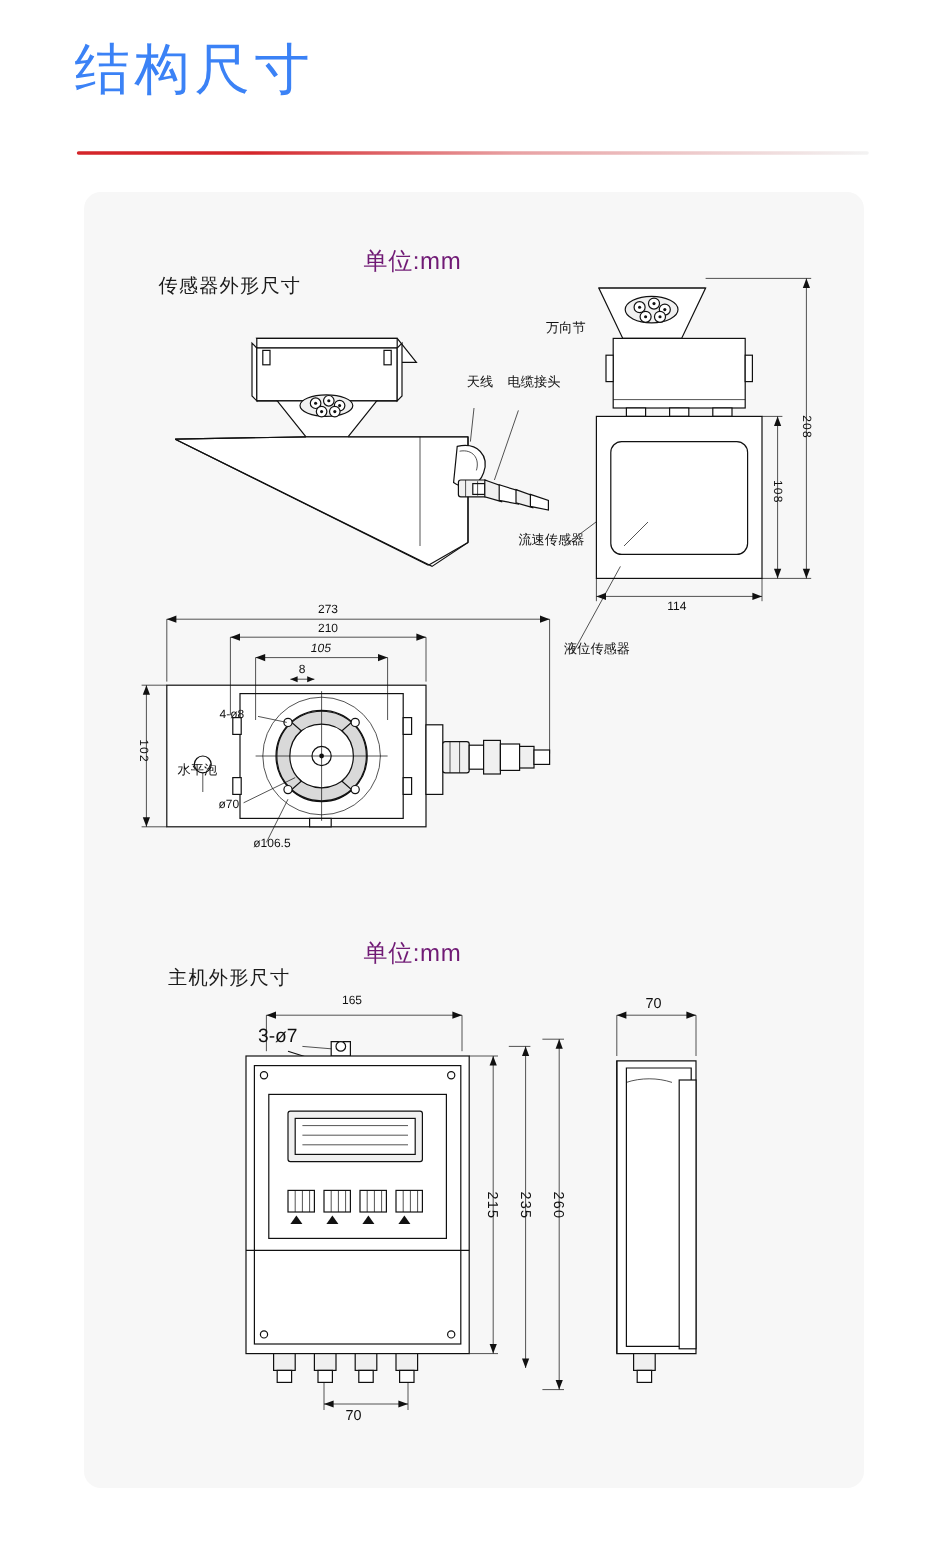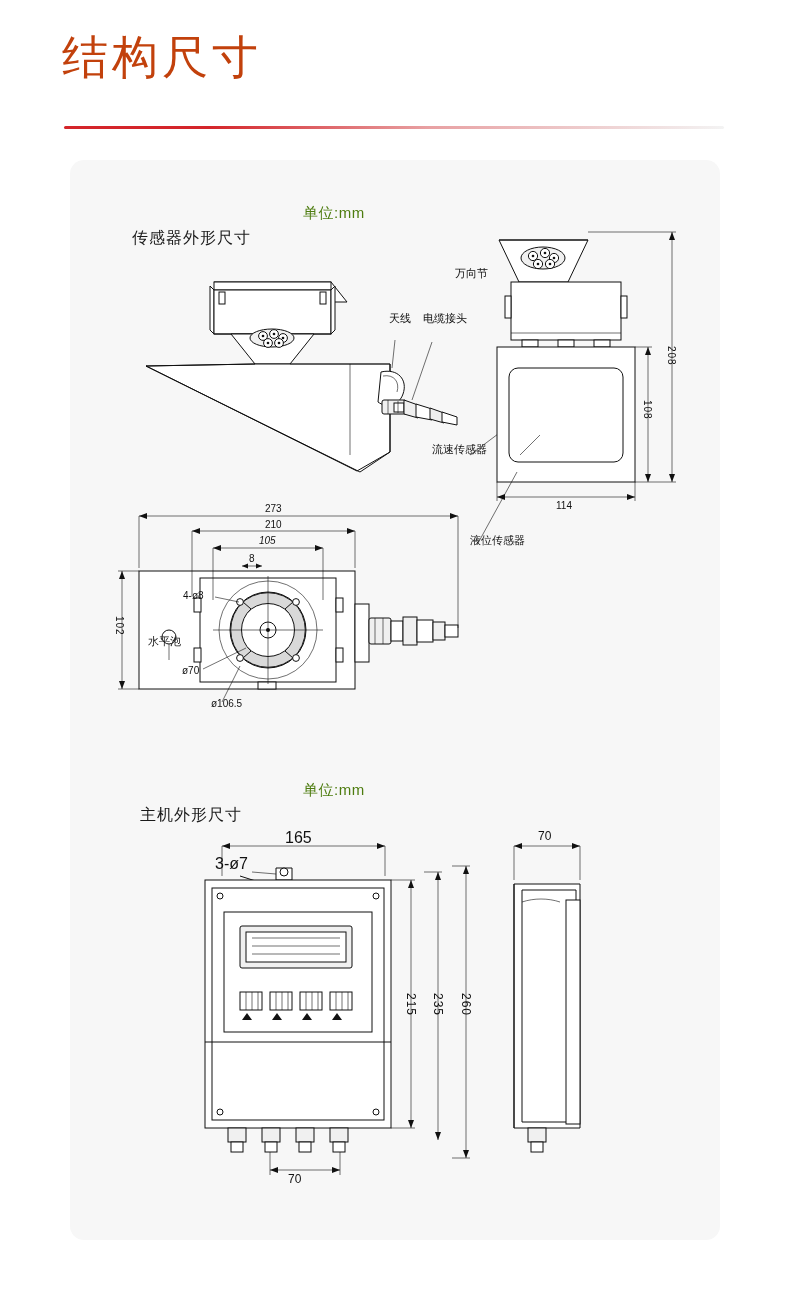--- a/index.html
+++ b/index.html
@@ -6,34 +6,34 @@
   body{
     width:790px;height:1303px;
     background:#ffffff;
     font-family:"Liberation Sans","DejaVu Sans",sans-serif;
     color:#1a1a1a;
     position:relative;
     overflow:hidden;
   }
   .page-title{
     position:absolute;left:62px;top:30px;
-    font-size:46px;letter-spacing:4px;font-weight:400;color:#c2410c;
+    font-size:46px;letter-spacing:4px;font-weight:400;color:#3b82f6;
     line-height:1.2;
   }
   .title-rule{
     position:absolute;left:64px;top:126px;width:660px;height:3px;
     background:linear-gradient(to right,#d4252a 0%,#d4252a 22%,#e8a0a2 55%,#f3f3f3 100%);
     border-radius:2px;
   }
   .card{
     position:absolute;left:70px;top:160px;width:650px;height:1080px;
     background:#f7f7f7;border-radius:14px;
   }
   .sec-head{position:absolute;font-size:16px;color:#1a1a1a;letter-spacing:1px;margin-top:25px;}
-  .sec-unit{position:absolute;font-size:15px;color:#4d7c0f;letter-spacing:.5px;}
+  .sec-unit{position:absolute;font-size:20px;color:#701a75;letter-spacing:.5px;}
   .lbl{position:absolute;font-size:10px;color:#111;white-space:nowrap;font-family:"Liberation Sans",sans-serif;}
   .lbl.cn{font-size:11px;}
   .lbl.vert{writing-mode:vertical-rl;text-orientation:mixed;letter-spacing:1px;}
   svg{position:absolute;left:0;top:0;overflow:visible;}
   .ln{stroke:#111;stroke-width:1;fill:none;}
   .thin{stroke:#111;stroke-width:.6;fill:none;}
   .wht{fill:#ffffff;stroke:#111;stroke-width:1;}
   .gry{fill:#f0f0f0;stroke:#111;stroke-width:1;}
   .dgry{fill:#d9d9d9;stroke:#111;stroke-width:1;}
   .blk{fill:#111;}
@@ -345,19 +345,19 @@
 <div class="lbl" style="left:556px;top:500px;">114</div>
 <div class="lbl" style="left:265px;top:503px;">273</div>
 <div class="lbl" style="left:265px;top:519px;">210</div>
 <div class="lbl" style="left:259px;top:535px;font-style:italic;">105</div>
 <div class="lbl" style="left:249px;top:553px;">8</div>
 <div class="lbl vert" style="left:114px;top:616px;">102</div>
 <div class="lbl" style="left:183px;top:590px;">4-ø8</div>
 <div class="lbl" style="left:182px;top:665px;">ø70</div>
 <div class="lbl" style="left:187px;top:698px;margin-left:24px;">ø106.5</div>
 
-<div class="lbl" style="left:285px;top:829px;font-size:16px;">165</div>
+<div class="lbl" style="left:285px;top:829px;font-size:10px;">165</div>
 <div class="lbl" style="left:215px;top:855px;font-size:16px;">3-ø7</div>
 <div class="lbl" style="left:538px;top:829px;font-size:12px;">70</div>
 <div class="lbl vert" style="left:404px;top:993px;font-size:12px;">215</div>
 <div class="lbl vert" style="left:431px;top:993px;font-size:12px;">235</div>
 <div class="lbl vert" style="left:459px;top:993px;font-size:12px;">260</div>
 <div class="lbl" style="left:288px;top:1172px;font-size:12px;">70</div>
 
 </body></html>

